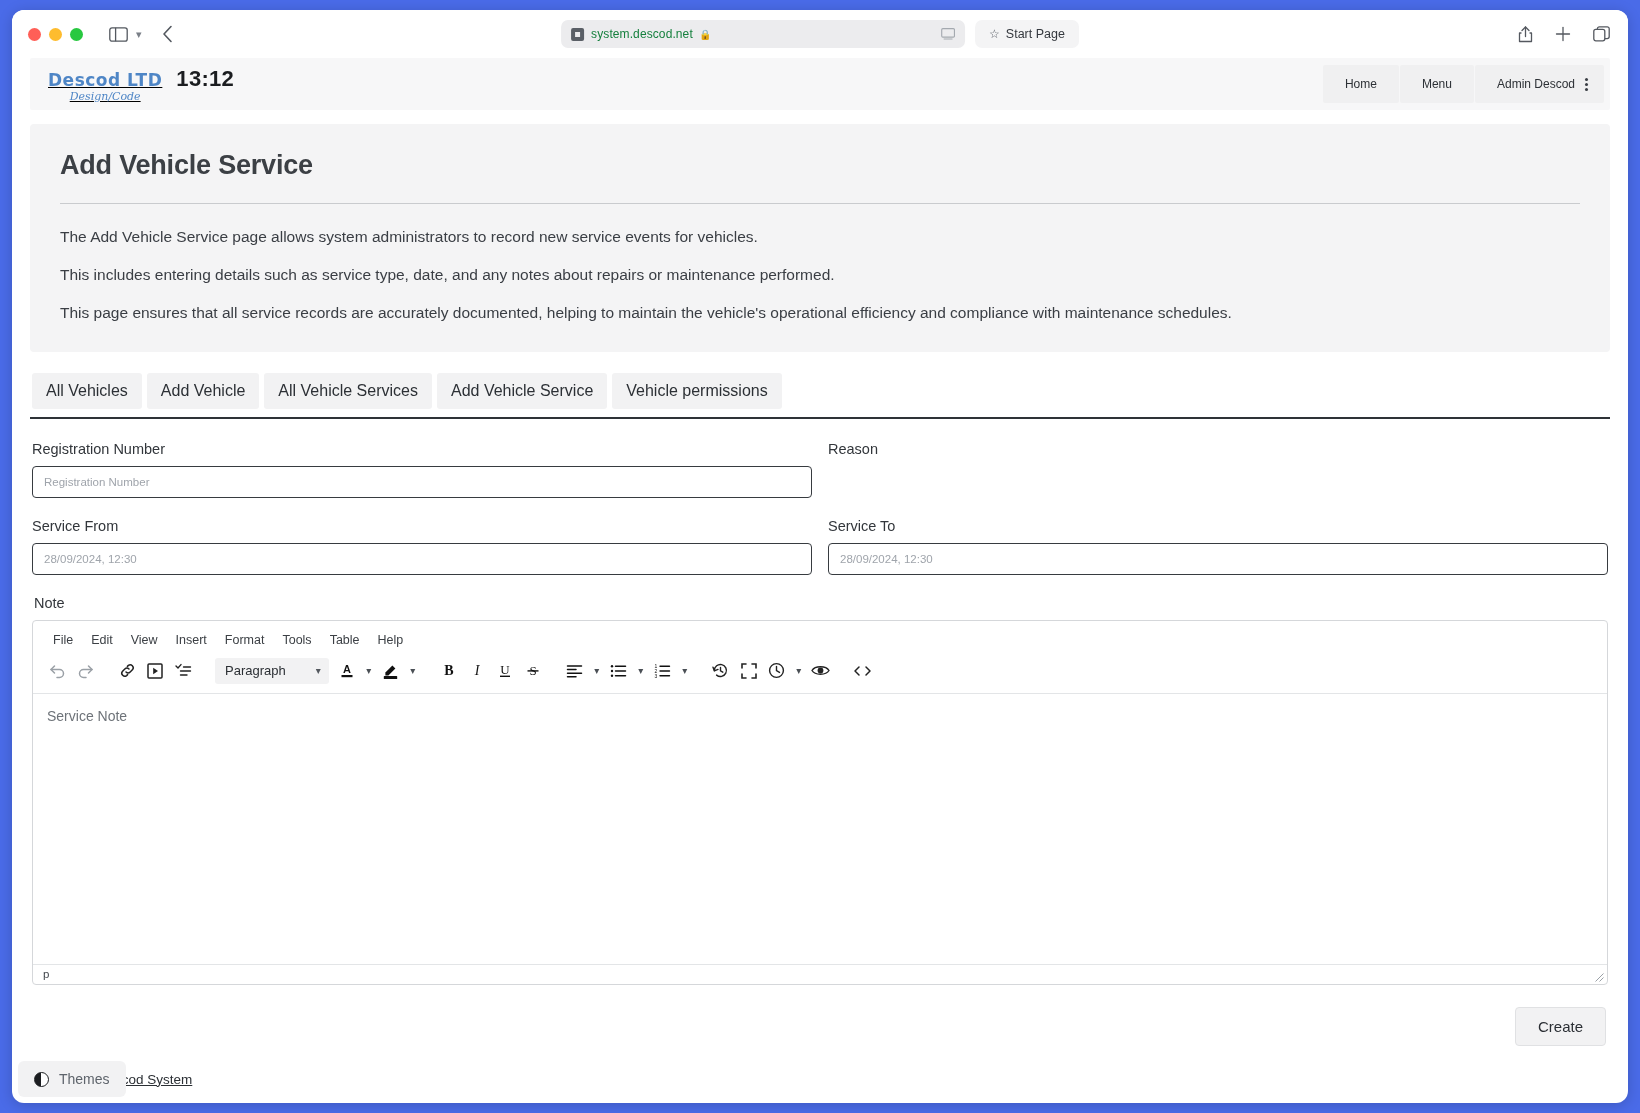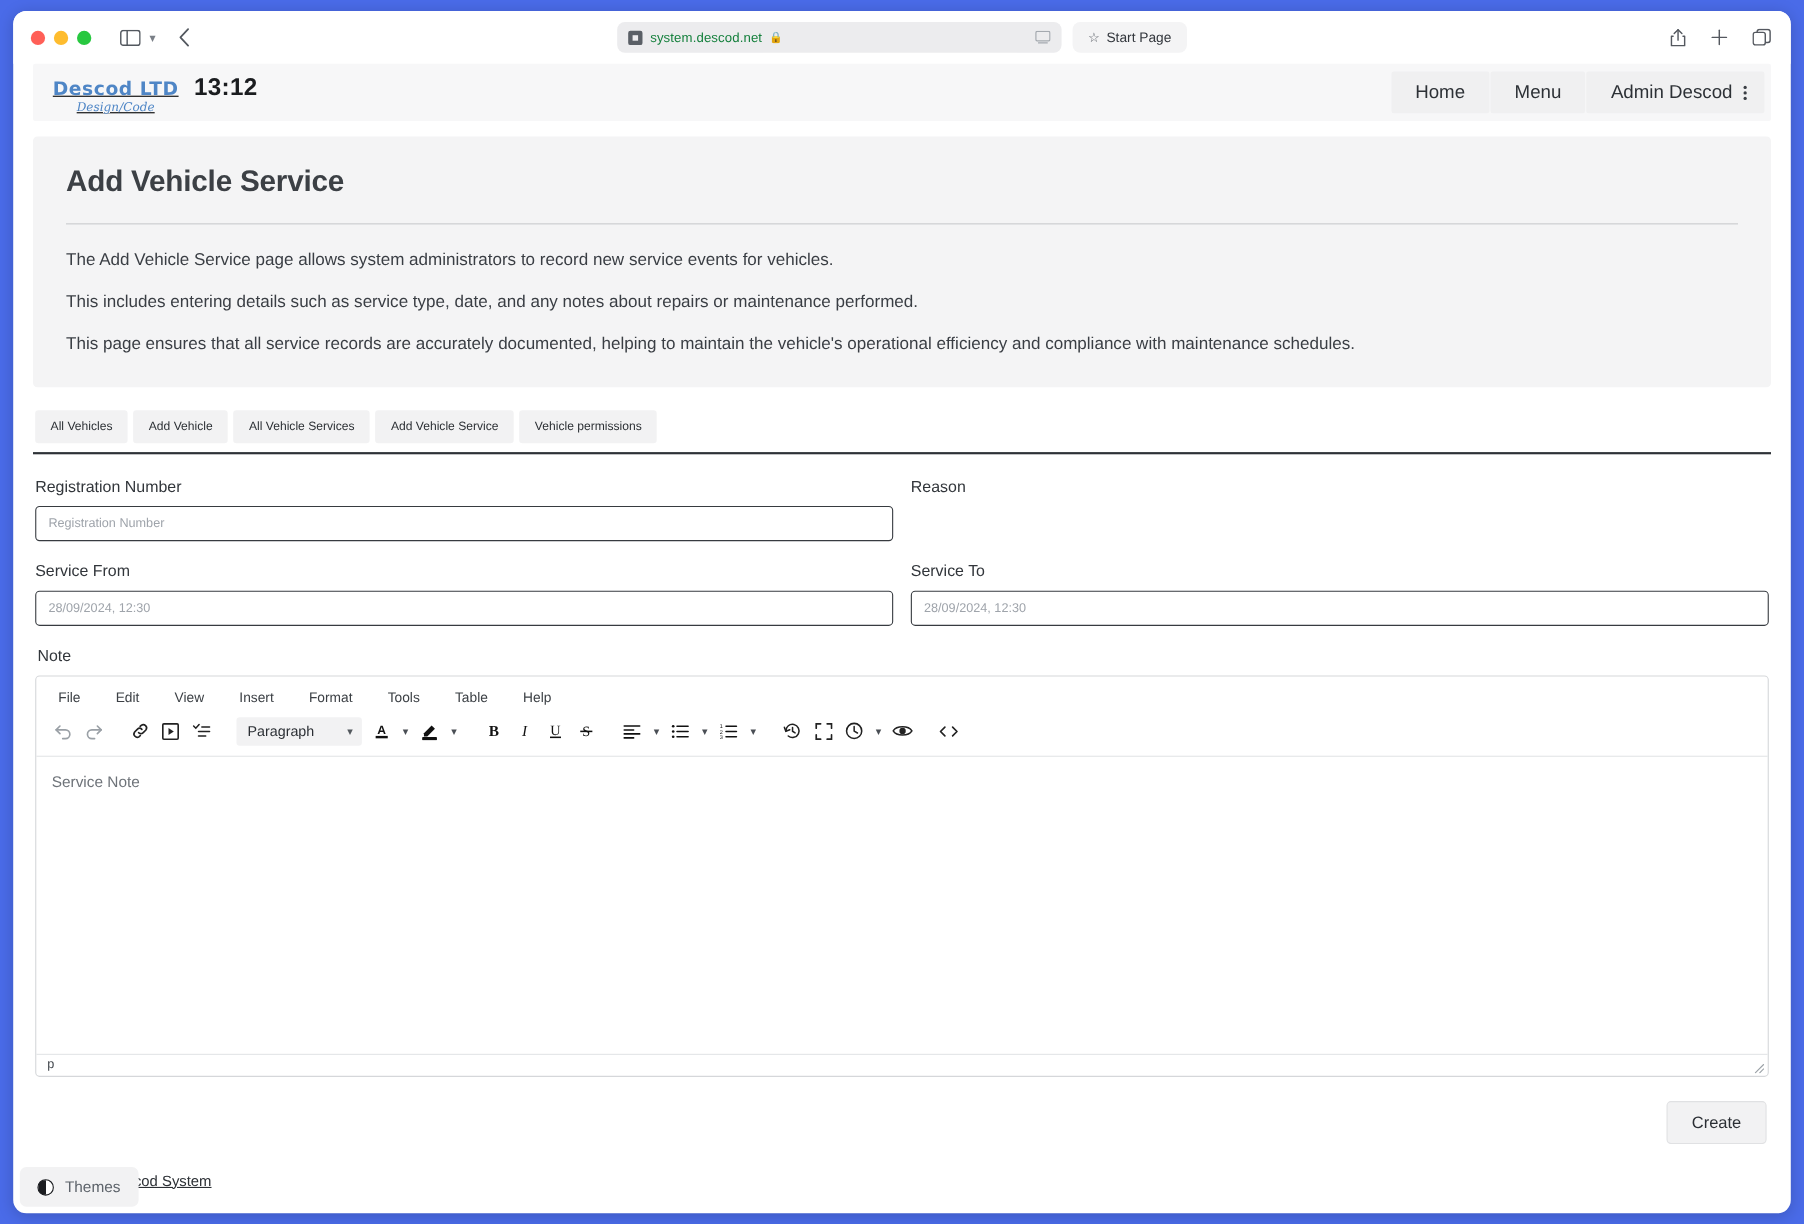--- a/index.html
+++ b/index.html
@@ -73,21 +73,21 @@
   }
   .brand-sub {
     font-size: 11px; color: #4F86C6; font-style: italic;
     font-family: "DejaVu Serif", serif; text-align: center; margin-top: 2px;
   }
   .clock { font-size: 22px; font-weight: 700; color: #1b1d20; letter-spacing: .3px; }
 
   .nav { margin-left: auto; display: flex; align-items: center; height: 100%; padding-right: 6px; }
   .nav-item {
     padding: 0 22px; height: 38px; display: flex; align-items: center;
-    font-size: 17px; color: #2d3136; background: #F0F0F1;
+    font-size: 12px; color: #2d3136; background: #F0F0F1;
     margin-left: 1px; border-radius: 2px;
   }
   .nav-item.user { display: flex; align-items: center; gap: 10px; padding-right: 16px; }
   .kebab { display: flex; flex-direction: column; gap: 2px; }
   .kebab i { width: 3px; height: 3px; border-radius: 50%; background: #3a3e44; display: block; }
 
   
   .page { padding: 0 18px; }
   .card {
     margin-top: 14px;
@@ -97,38 +97,38 @@
   .page-title {
     font-size: 27px; font-weight: 700; color: #3c4045; letter-spacing: -.2px;
   }
   .title-rule { height: 1px; background: #C9CBCE; margin: 22px 0 22px 0; }
   .desc-p { font-size: 15.5px; color: #3a3e44; line-height: 1.42; margin-bottom: 16px; }
   .desc-p:last-child { margin-bottom: 0; }
 
   .tabs { display: flex; gap: 5px; margin: 21px 0 0 0; padding-left: 2px; }
   .tab {
     background: #F2F2F3; border-radius: 3px; padding: 9px 14px;
-    font-size: 11px; color: #2c3035;
+    font-size: 16px; color: #2c3035;
   }
   .tabs-rule { height: 1.5px; background: #2e3237; margin-top: 8px; }
 
   .form { padding: 22px 2px 0 2px; }
   .row { display: flex; gap: 16px; margin-bottom: 20px; }
   .col { flex: 1; }
   .field-label { font-size: 14.5px; color: #32363b; margin-bottom: 9px; display: block; }
   .input {
     width: 100%; height: 32px; border: 1.3px solid #373B40; border-radius: 4px;
     background: #fff; padding: 0 11px; font-size: 11.5px; color: #9fa4ab;
     display: flex; align-items: center; font-family: "Liberation Sans", sans-serif;
   }
 
   
   .note-label { font-size: 14.5px; color: #32363b; margin: 4px 0 9px 2px; display: block; }
   .editor { border: 1px solid #D5D7DA; border-radius: 4px; background: #fff; }
-  .ed-menubar { display: flex; gap: 16px; padding: 9px 12px 4px 12px; }
+  .ed-menubar { display: flex; gap: 2px; padding: 9px 12px 4px 12px; }
   .ed-menu {
     font-size: 12.5px; color: #3c4045; padding: 3px 8px; border-radius: 3px;
   }
   .ed-toolbar {
     display: flex; align-items: center; padding: 4px 10px 9px 10px;
     border-bottom: 1px solid #E3E5E7; gap: 0;
   }
   .tb { width: 28px; height: 26px; display: flex; align-items: center; justify-content: center;
         color: #222; border-radius: 3px; }
   .tb.dim { color: #9aa0a6; }

